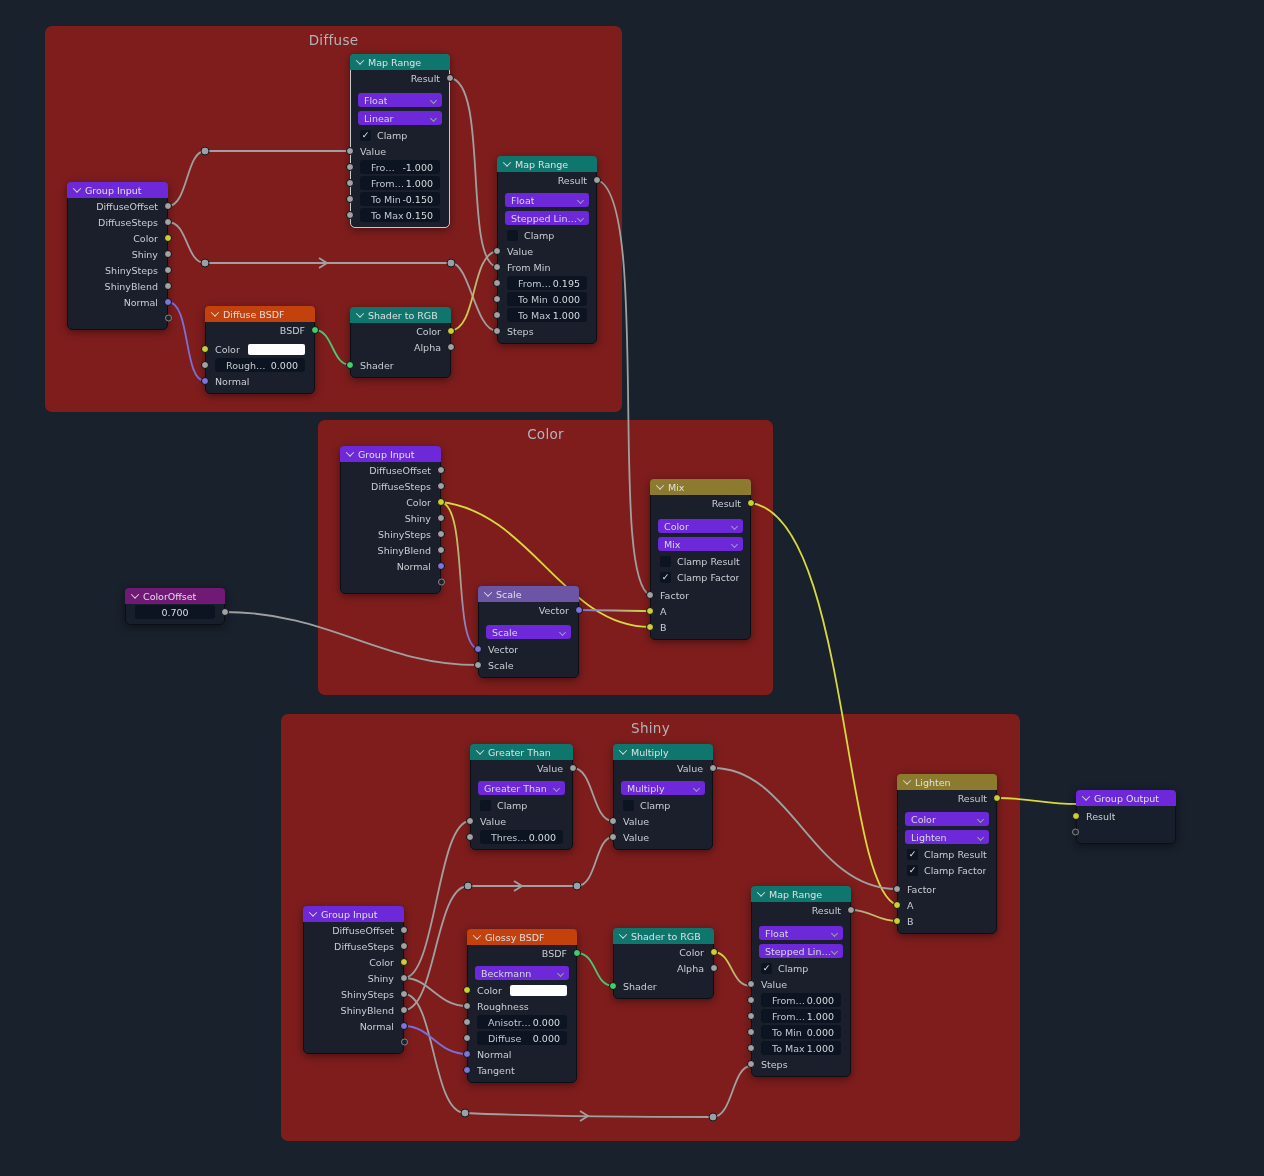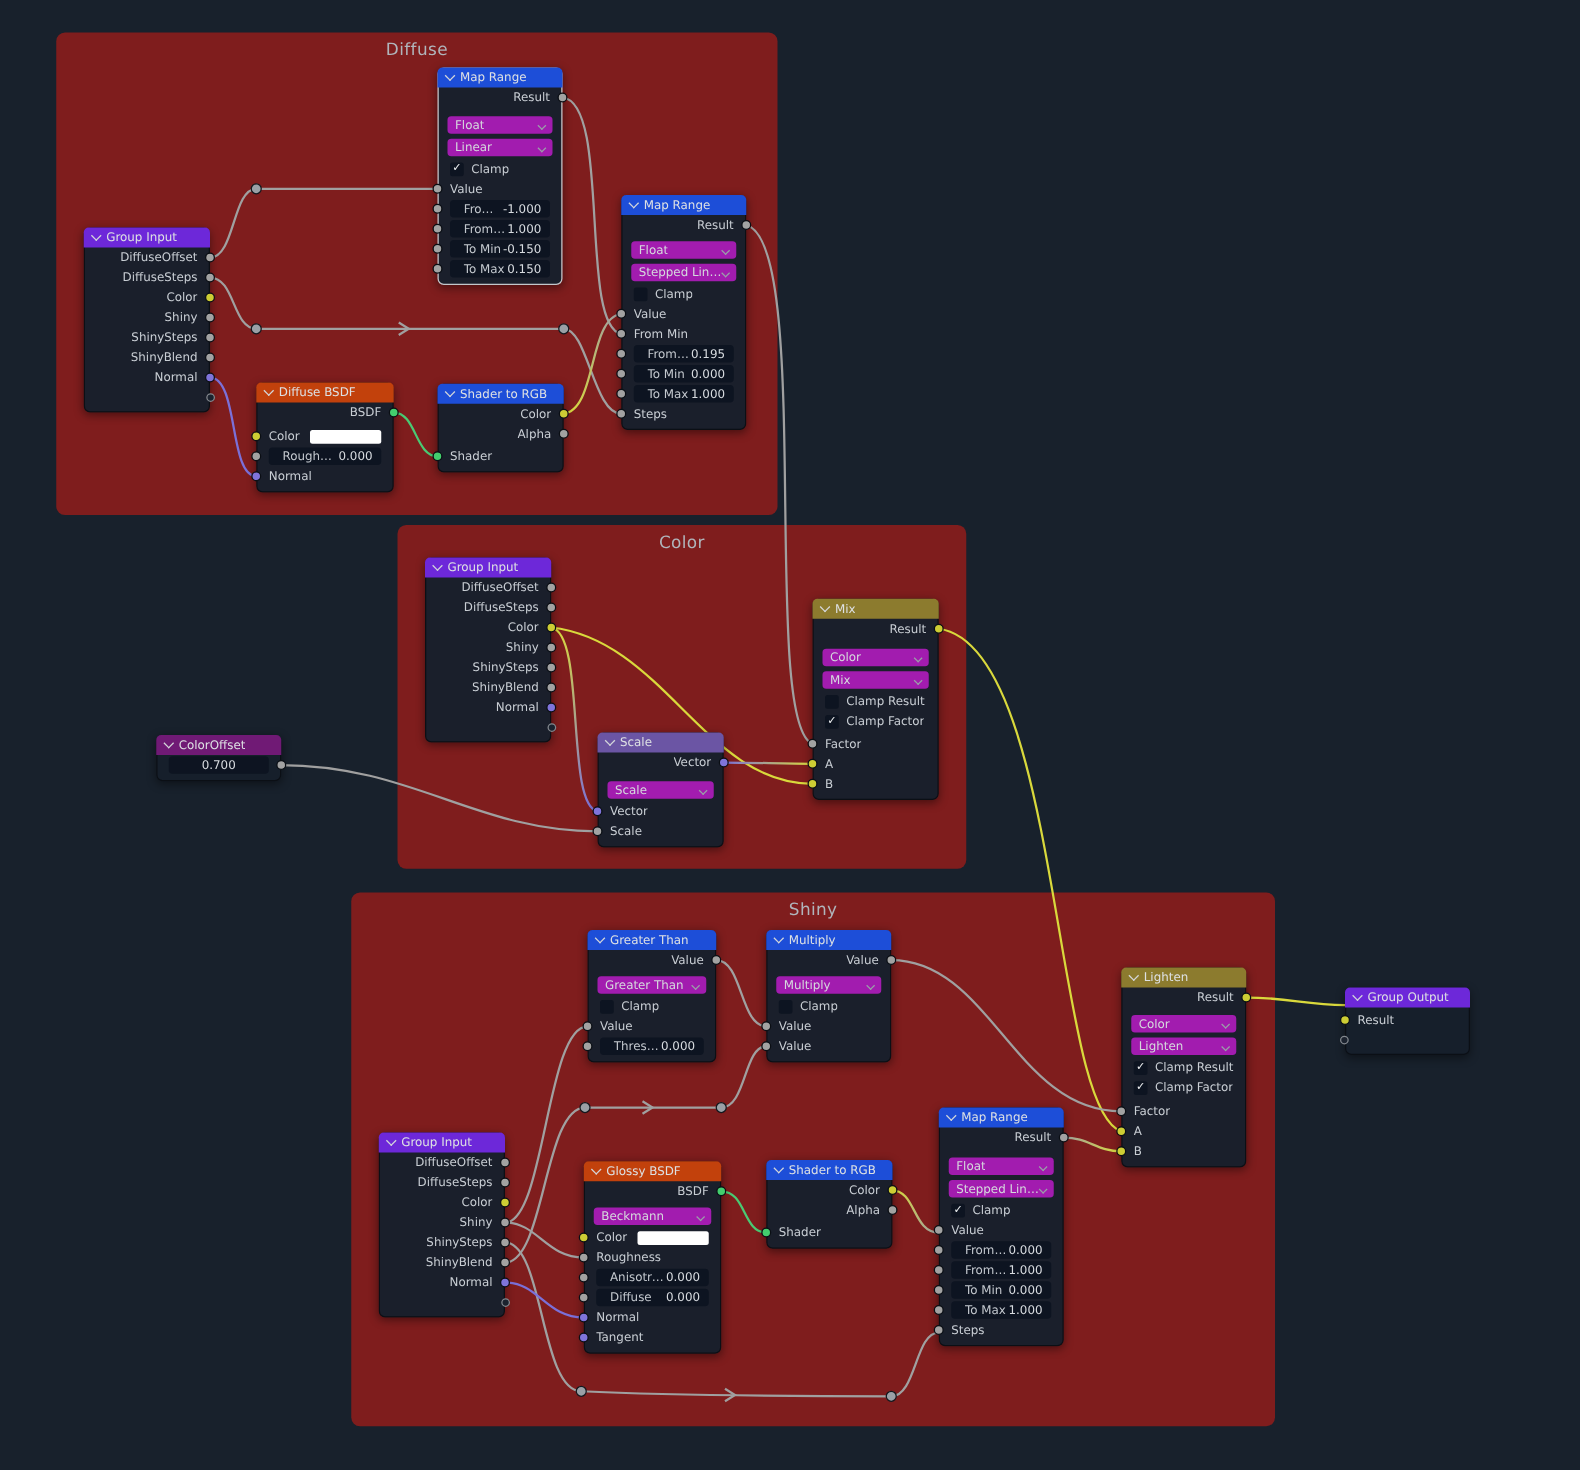--- a/index.html
+++ b/index.html
@@ -8,37 +8,37 @@
   .frame{position:absolute;background:#7f1d1d;border-radius:7px;z-index:0;}
   .frame-label{position:absolute;top:6px;left:0;right:0;text-align:center;
     color:#b0b5bb;font-size:13.5px;letter-spacing:.3px;}
   #wires{position:absolute;left:0;top:0;z-index:1;}
   .node{position:absolute;z-index:2;background:rgba(23,31,43,.97);border-radius:5px;
     border:1px solid #0b0f15;box-shadow:0 2px 8px rgba(0,0,0,.45);
     font-size:9.5px;color:#c9ced4;padding-bottom:4px;box-sizing:border-box;}
   .node.selected{border-color:#c3c7cb;}
   .hdr{height:16px;display:flex;align-items:center;gap:5px;padding:0 7px;
     border-radius:4px 4px 0 0;color:#dde0e3;margin:-1px -1px 0 -1px;}
-  .hdr-blue{background:#1d4ed8;} .hdr-green{background:#c2410c;}
+  .hdr-blue{background:#0f766e;} .hdr-green{background:#c2410c;}
   .hdr-olive{background:#8c7b2e;} .hdr-purple{background:#6b55a4;}
   .hdr-red{background:#701a75;align-items:center;} .hdr-dark{background:#6d28d9;}
   .hchev{width:5px;height:5px;border-left:1.4px solid #d4d7da;border-bottom:1.4px solid #d4d7da;
     transform:rotate(-45deg) translate(1px,-1px);flex:none;}
   .row{height:16px;display:flex;align-items:center;position:relative;padding:0 9px;white-space:nowrap;}
   .row.out{justify-content:flex-end;}
   .row.vrow{height:15px;}
   .gap{width:100%;}
   .sock{position:absolute;width:8px;height:8px;border-radius:50%;border:1px solid #0a0e14;
     top:50%;transform:translateY(-50%);box-sizing:border-box;z-index:3;}
   .sock.l{left:-5px;} .sock.r{right:-5px;}
   .s-gray{background:#a2a2a2;} .s-yellow{background:#cdcd34;}
   .s-purple{background:#7f74da;} .s-green{background:#43ce6e;}
   .s-virtual{background:#1b222e;border:1.3px solid #83888e;width:7px;height:7px;}
   .ddrow{height:18px;display:flex;align-items:center;padding:0 7px;position:relative;}
-  .dd{flex:1;height:14px;background:#a21caf;border-radius:3px;display:flex;align-items:center;
+  .dd{flex:1;height:14px;background:#6d28d9;border-radius:3px;display:flex;align-items:center;
     padding:0 6px;color:#d5d9dd;overflow:hidden;}
   .dchev{margin-left:auto;width:4px;height:4px;border-left:1.2px solid #9aa0a8;
     border-bottom:1.2px solid #9aa0a8;transform:rotate(-45deg);flex:none;}
   .pill{flex:1;height:14px;background:#0d1421;border-radius:3px;display:flex;align-items:center;
     padding:0 7px;overflow:hidden;}
   .pill .flabel{color:#c3c8ce;margin-left:4px;}
   .pill .fval{margin-left:auto;color:#d8dce0;}
   .pill.center{justify-content:center;}
   .pill.center .fval{margin-left:0;}
   .cbbox{width:11px;height:11px;background:#0d1421;border-radius:2px;flex:none;

